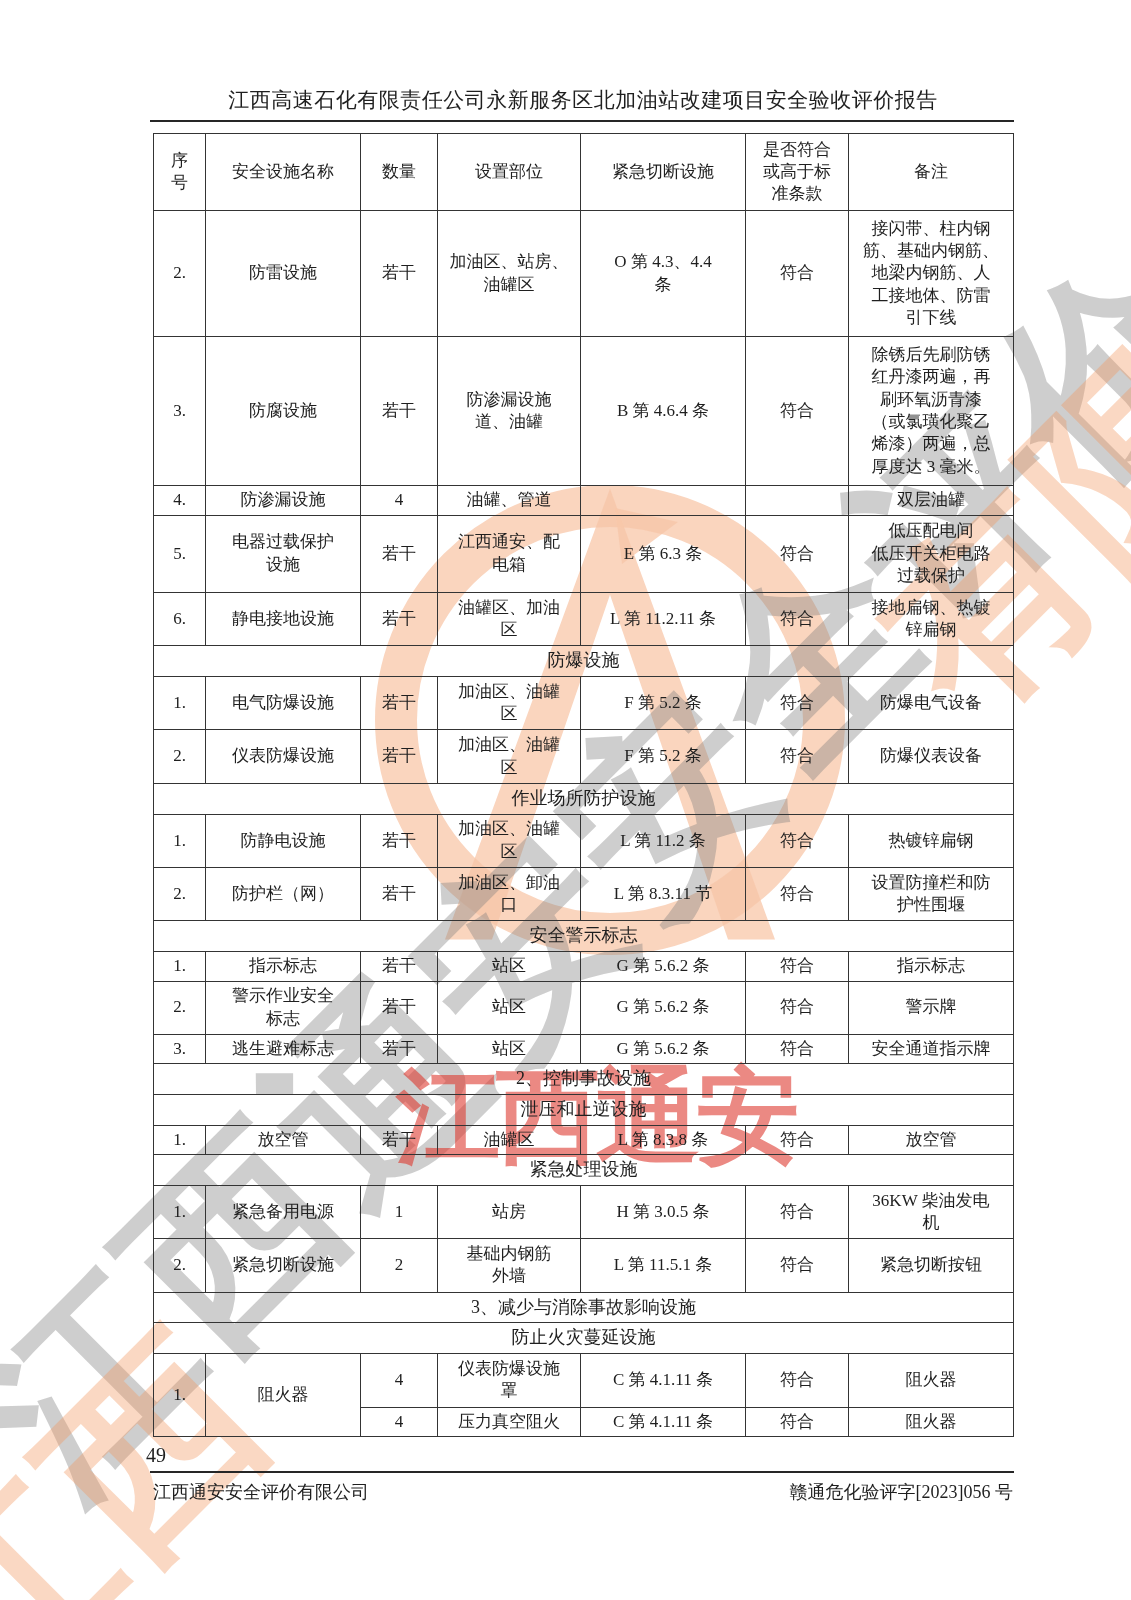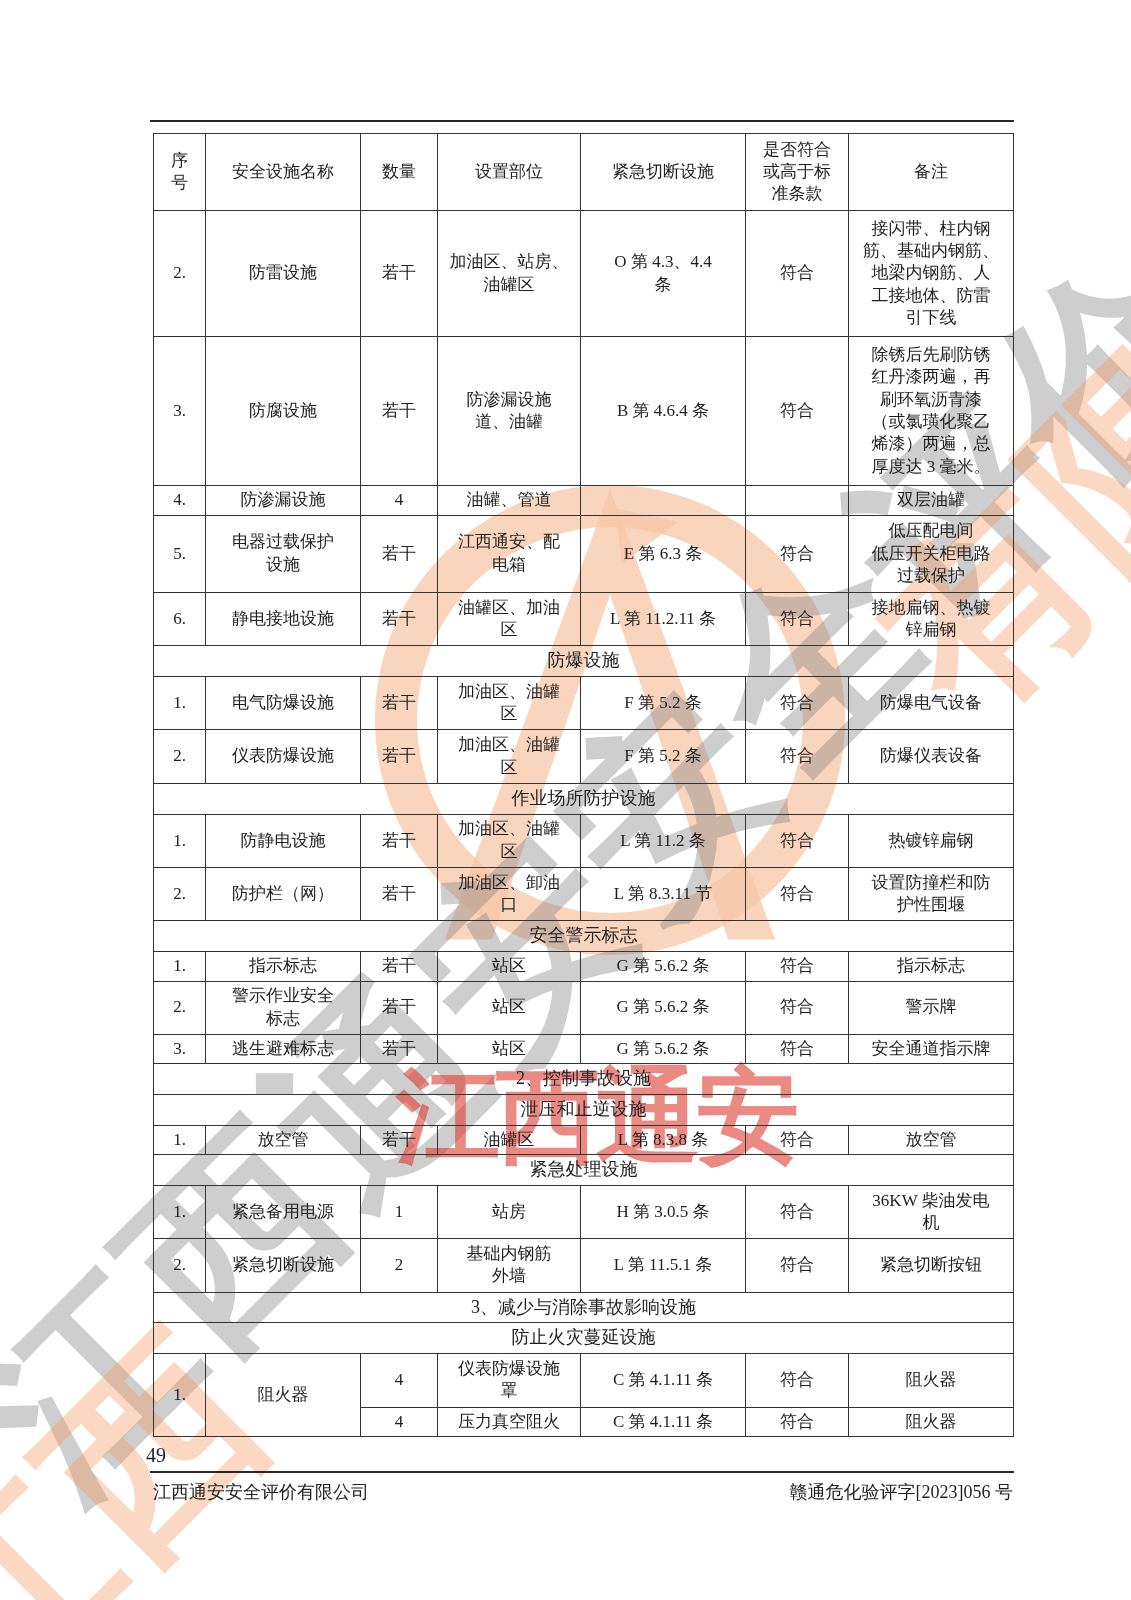--- a/index.html
+++ b/index.html
@@ -63,20 +63,21 @@
       <circle cx="240" cy="242" r="214" fill="none" stroke="rgba(242,152,98,0.75)" stroke-width="42"></circle>
       <path d="M240 28 L75 470 L122 470 L240 132 L358 470 L405 470 Z" fill="rgba(242,152,98,0.75)" transform="translate(0,-18) scale(1,1.02)"></path>
       <path d="M245 30 L308 44 L252 86 Z" fill="rgba(242,152,98,0.75)"></path>
     </svg>
     <div class="wm-diag wm-grey">江西通安安全评价有限公司</div>
     <div class="wm-diag wm-orange-tr">有限公司</div>
     <div class="wm-diag wm-orange-bl">江西</div>
     <div class="wm-red">江西通安</div>
   </div>
 
+  <div class="title">江西高速石化有限责任公司永新服务区北加油站改建项目安全验收评价报告</div>
   <div class="rule rule-top"></div>
 
   <table class="facilities">
     <colgroup>
       <col style="width:52px">
         <col style="width:155px">
         <col style="width:77px">
       <col style="width:143px">
         <col style="width:165px">
         <col style="width:103px">

